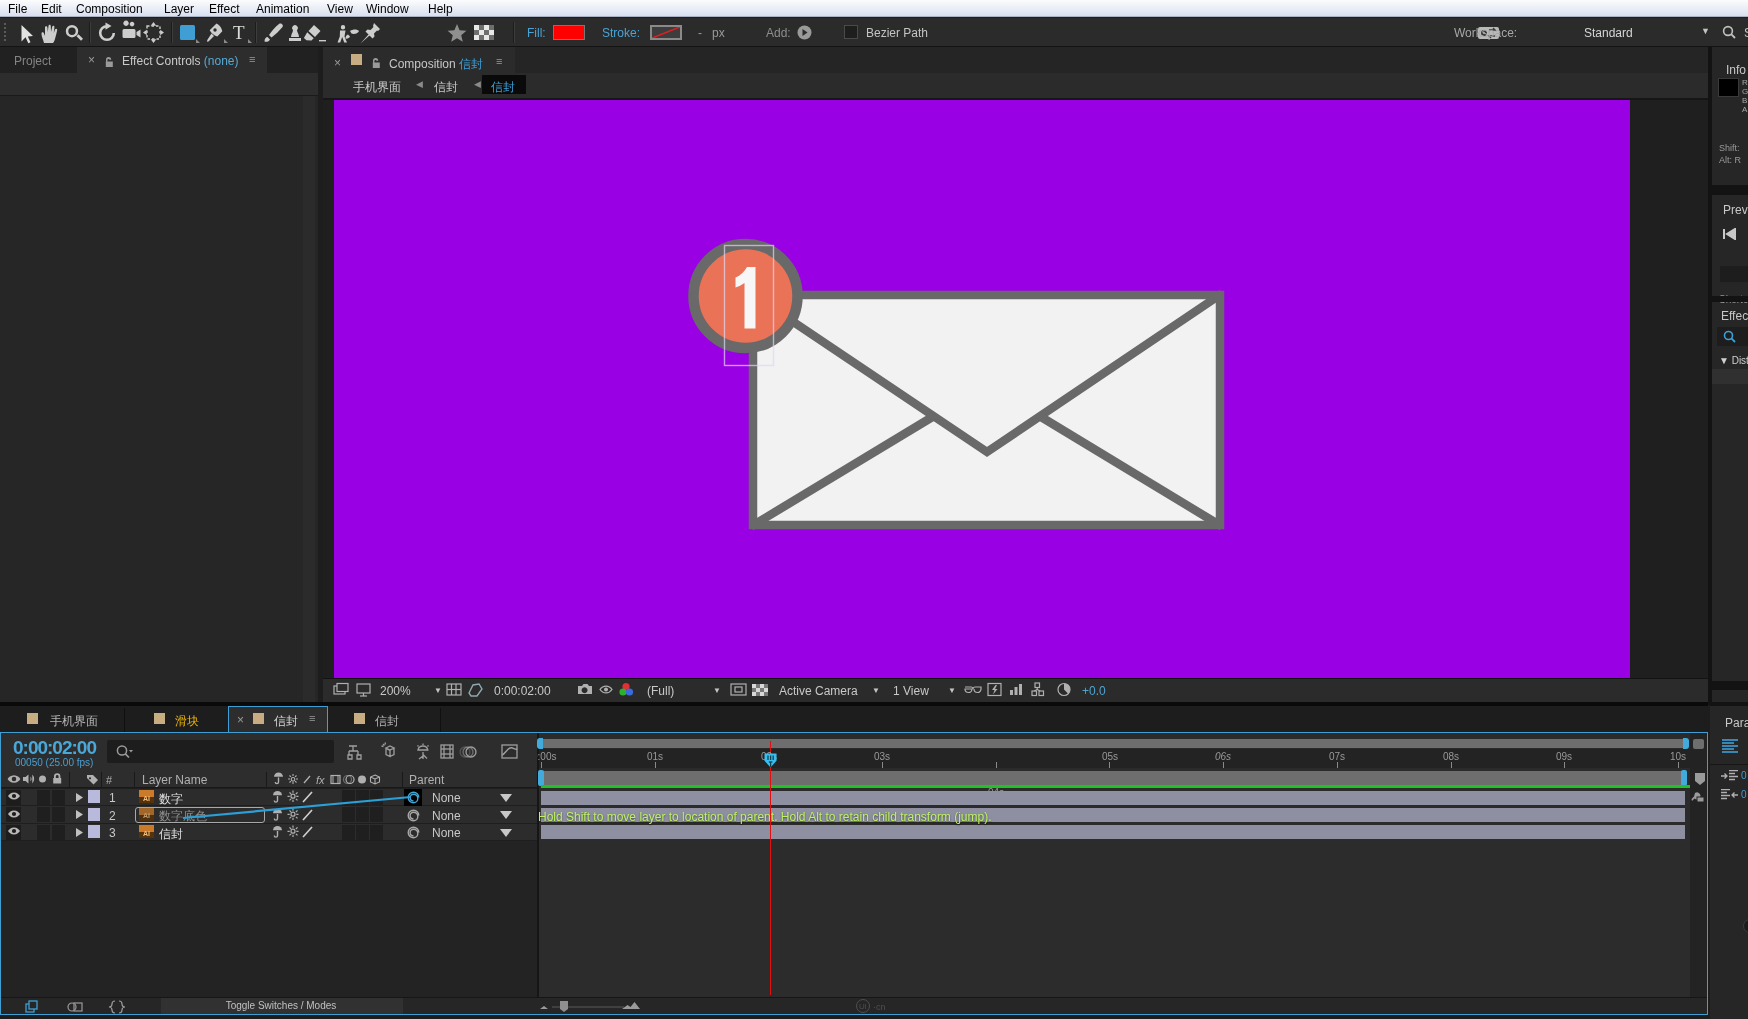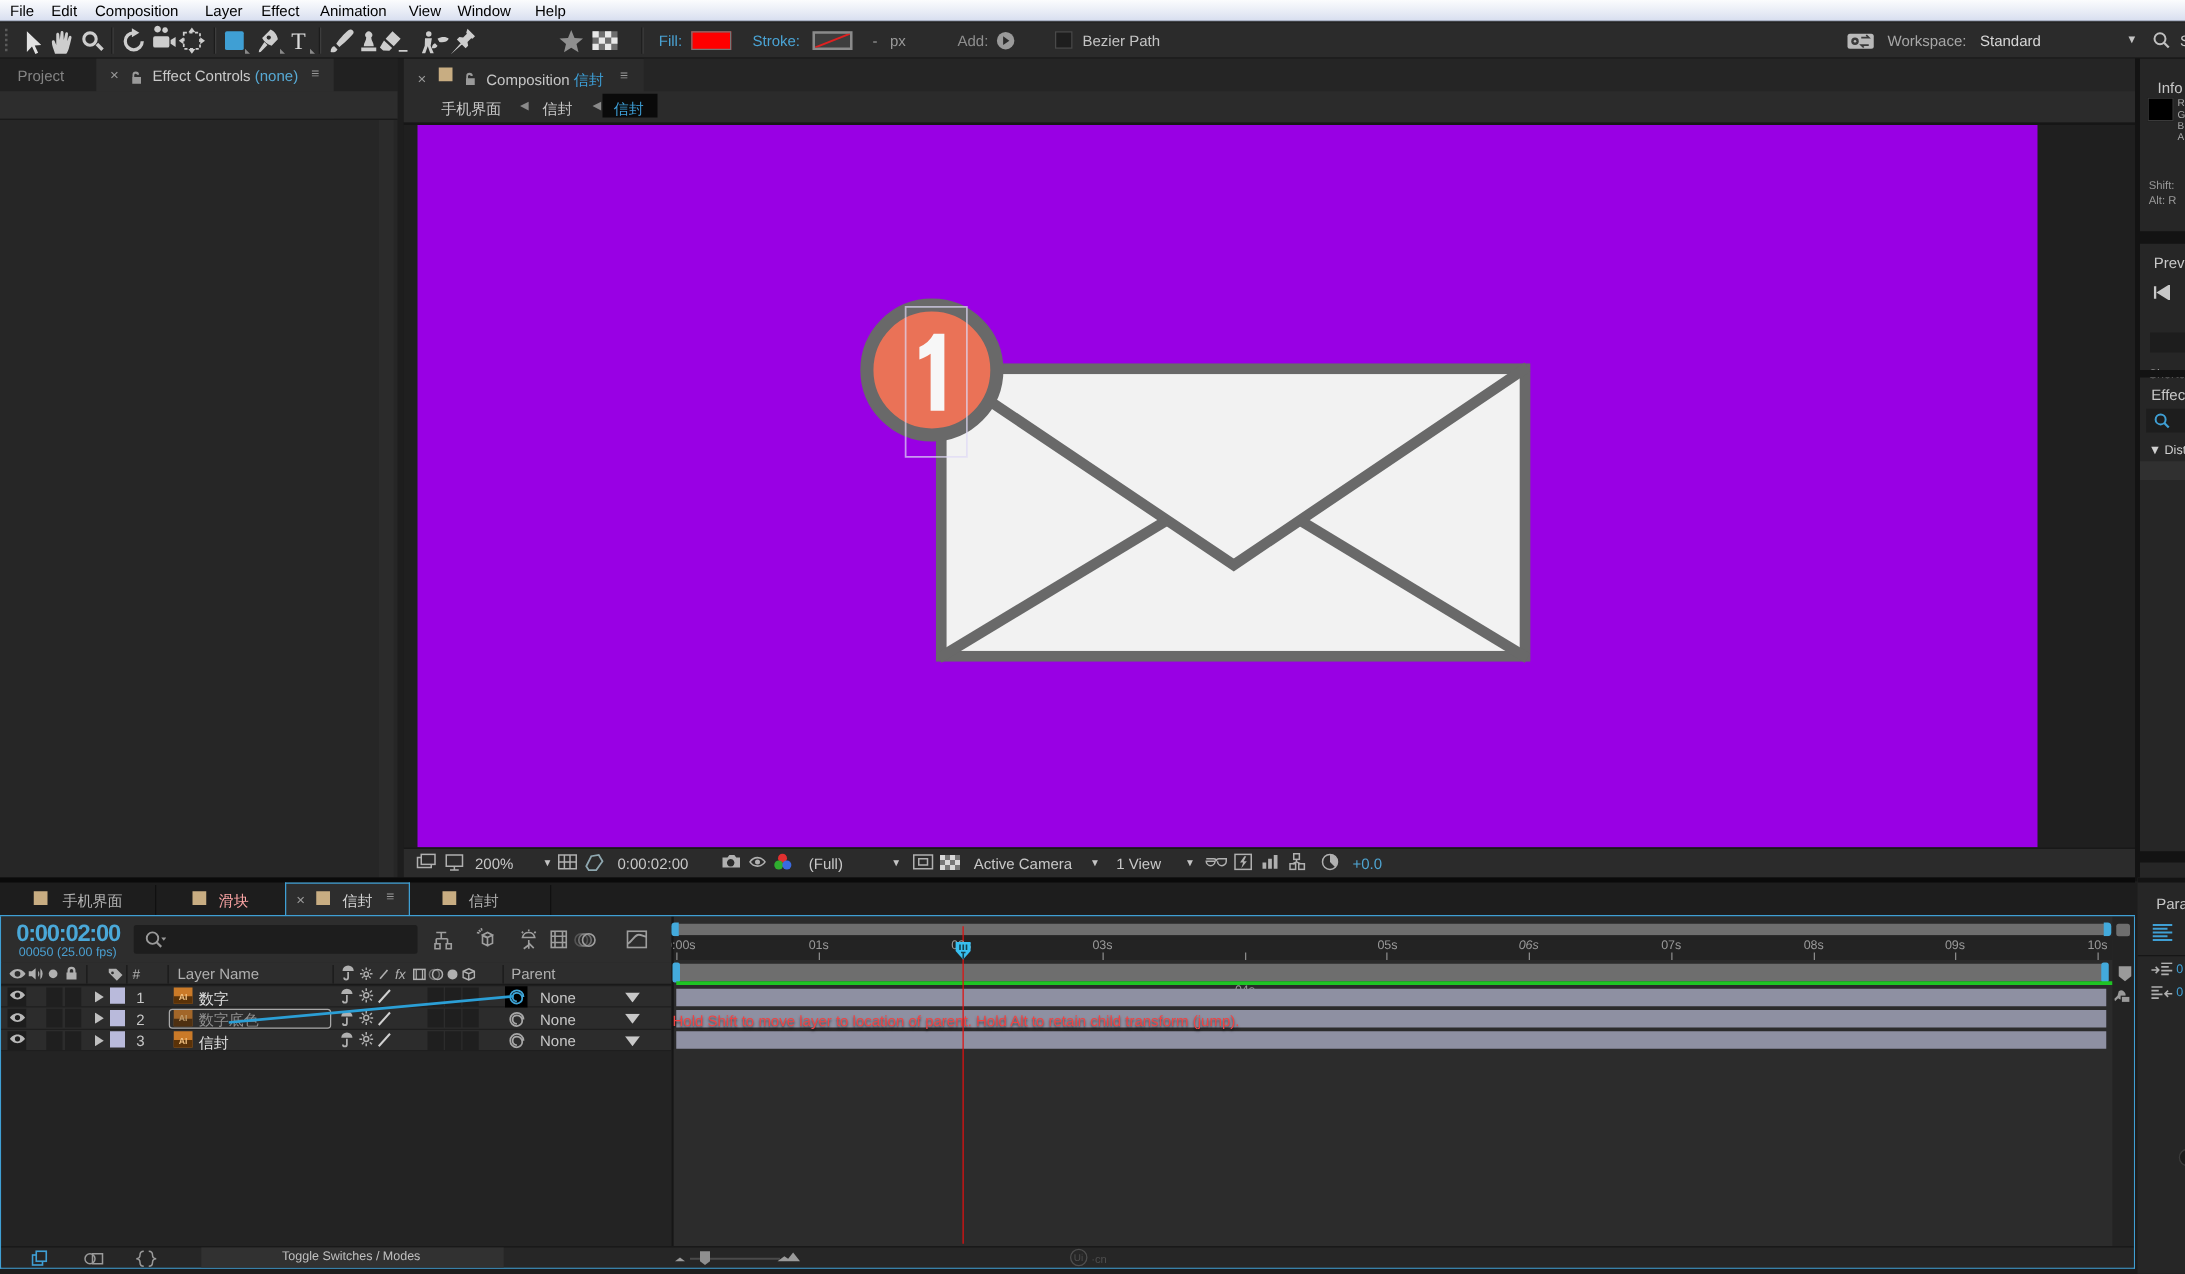--- a/index.html
+++ b/index.html
@@ -112,21 +112,21 @@
     </svg>
   <div class="a" style="left:844px;top:7px;width:14px;height:14px;background:#1e1e1e;border:1px solid #4a4a4a;"></div>
   <span class="a" style="left:866px;top:8px;font-size:12px;color:#c4c4c4;">Bezier Path</span>
   <div class="a" style="left:1478px;top:9px;width:21px;height:12px;background:#b9b9b9;border-radius:2px;">
     <svg width="21" height="12">
         <circle cx="6" cy="6" r="3" fill="#3a3a3a"></circle>
         <circle cx="6" cy="6" r="1" fill="#b9b9b9"></circle>
         <path d="M11 3 l6 0 l-2 -2 M17 9 l-6 0 l2 2" stroke="#3a3a3a" stroke-width="1.4" fill="none"></path>
       </svg>
   </div>
-  <span class="a" style="left:1510px;top:8px;font-size:12px;color:#a7a7a7;">Workspace:</span>
+  <span class="a" style="left:1454px;top:8px;font-size:12px;color:#a7a7a7;">Workspace:</span>
   <span class="a" style="left:1584px;top:8px;font-size:12px;color:#d6d6d6;">Standard</span>
   <span class="a" style="left:1701px;top:8px;font-size:9px;color:#c4c4c4;">▼</span>
   <svg class="a" style="left:1722px;top:7px;" width="14" height="15">
       <circle cx="6" cy="6" r="4.4" fill="none" stroke="#c0c0c0" stroke-width="1.6"></circle>
       <line x1="9.2" y1="9.2" x2="13" y2="13" stroke="#c0c0c0" stroke-width="1.8"></line>
     </svg>
   <span class="a" style="left:1744px;top:8px;font-size:12px;color:#c4c4c4;">S</span>
 </div>
 
 <div class="a" style="left:0;top:47px;width:318px;height:655px;background:#262626;">
@@ -282,21 +282,21 @@
   <div class="a" style="left:0;top:634px;width:36px;height:9px;background:#131313;"></div>
 </div>
 
 <div class="a" id="tltabs" style="left:0;top:702px;width:1708px;height:31px;background:#1d1d1d;">
   <div class="a" style="left:0;top:0;width:1708px;height:4px;background:#0a0a0a;"></div>
   <div class="a" style="left:124px;top:6px;width:1px;height:25px;background:#101010;"></div>
   <div class="a" style="left:440px;top:6px;width:1px;height:25px;background:#101010;"></div>
   <div class="a" style="left:27px;top:11px;width:11px;height:11px;background:#c8ad82;"></div>
   <span class="a" style="left:50px;top:11px;font-size:12px;color:#b4b4b4;">手机界面</span>
   <div class="a" style="left:154px;top:11px;width:11px;height:11px;background:#c8ad82;"></div>
-  <span class="a" style="left:175px;top:11px;font-size:12px;color:#fca5a5;">滑块</span>
+  <span class="a" style="left:175px;top:11px;font-size:12px;color:#eab308;">滑块</span>
   <div class="a" style="left:228px;top:4px;width:100px;height:27px;background:#2d2d2d;border:1px solid #3f9fd4;border-bottom:none;"></div>
   <span class="a" style="left:237px;top:11px;font-size:12px;color:#9a9a9a;">×</span>
   <div class="a" style="left:253px;top:11px;width:11px;height:11px;background:#c8ad82;"></div>
   <span class="a" style="left:274px;top:11px;font-size:12px;color:#d6d6d6;">信封</span>
   <span class="a" style="left:309px;top:10px;font-size:11px;color:#9a9a9a;">≡</span>
   <div class="a" style="left:354px;top:11px;width:11px;height:11px;background:#c8ad82;"></div>
   <span class="a" style="left:375px;top:11px;font-size:12px;color:#b4b4b4;">信封</span>
 </div>
 
 <div class="a" id="parapanel" style="left:1710px;top:702px;width:38px;height:317px;background:#262626;overflow:hidden;">
@@ -528,21 +528,21 @@
     <div class="a" style="left:4px;top:38px;width:1143px;height:14px;background:#6e6e6e;"></div>
     <div class="a" style="left:1px;top:37px;width:6px;height:16px;background:#43aadc;border-radius:2px;"></div>
     <div class="a" style="left:1144px;top:37px;width:6px;height:16px;background:#43aadc;border-radius:2px;"></div>
     <div class="a" style="left:4px;top:52px;width:1149px;height:2.5px;background:#1fc424;"></div>
     
     <div class="a" style="left:2px;top:105.5px;width:1151px;height:158.5px;background:#2c2c2c;"></div>
     
     <div class="a" style="left:4px;top:58px;width:1144px;height:13.5px;background:#8e90a2;"></div>
     <div class="a" style="left:4px;top:75px;width:1144px;height:13.5px;background:#8e90a2;"></div>
     <div class="a" style="left:4px;top:92px;width:1144px;height:13.5px;background:#8e90a2;"></div>
-    <span class="a" style="left:1px;top:76.5px;font-size:12px;color:#ef4444;text-shadow:0 1px 2px rgba(0,0,0,0.55);white-space:nowrap;">Hold Shift to move layer to location of parent. Hold Alt to retain child transform (jump).</span>
+    <span class="a" style="left:1px;top:76.5px;font-size:12px;color:#bef264;text-shadow:0 1px 2px rgba(0,0,0,0.55);white-space:nowrap;">Hold Shift to move layer to location of parent. Hold Alt to retain child transform (jump).</span>
     
     <div class="a" style="left:1153px;top:0;width:17px;height:264px;background:#232323;"></div>
     <div class="a" style="left:1156px;top:6px;width:11px;height:10px;background:#6e6e6e;border-radius:2px;"></div>
     <path>
     <svg class="a" style="left:1157px;top:39px;" width="12" height="14">
             <path d="M1 1 h10 v8 l-5 4 l-5 -4 z" fill="#9a9a9a"></path>
           </svg>
     <svg class="a" style="left:1154px;top:58px;" width="13" height="12">
             <path d="M4 2 a3.5 3.5 0 1 1 -0.5 5.5 L1 10 l-0.5 -2 L3 5.5" fill="#9a9a9a"></path>
             <rect x="6" y="6" width="7" height="5" fill="#9a9a9a" stroke="#232323"></rect>

